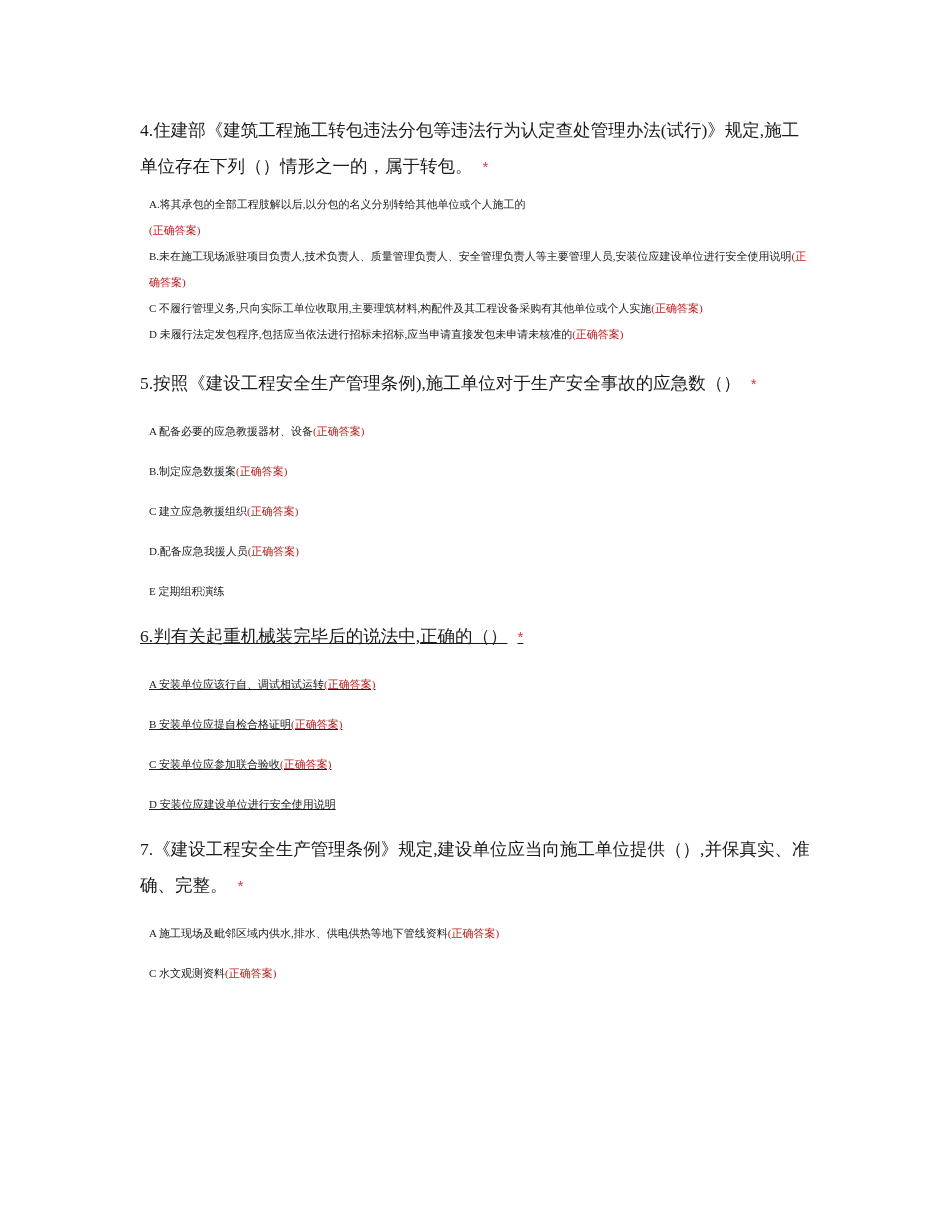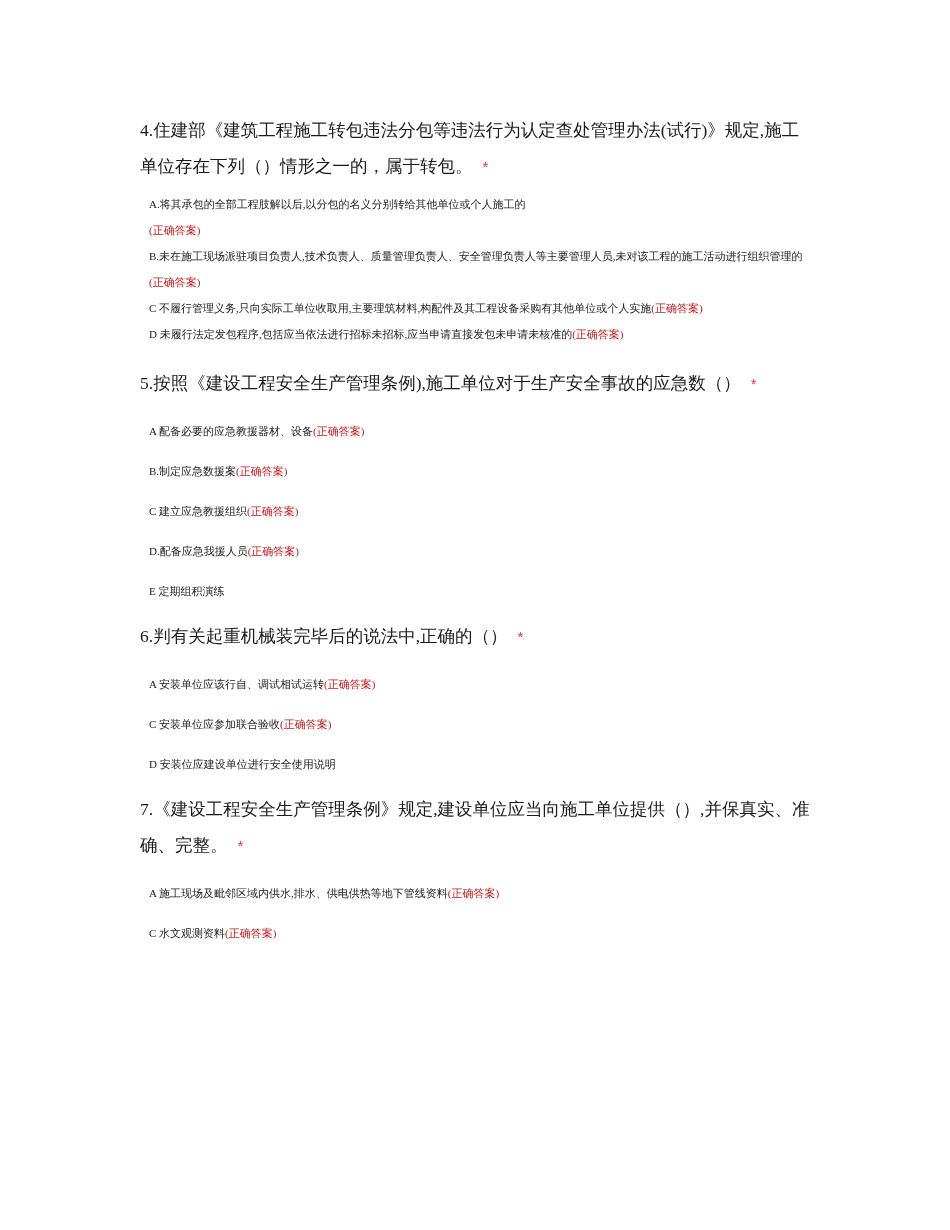--- a/index.html
+++ b/index.html
@@ -54,55 +54,56 @@
       line-height: 26px;
       margin-bottom: 14px;
     }
     .answer-tag {
       color: #b91c1c;
     }
     #q4 { margin-bottom: 0; }
     #q4 .options { margin-top: 6px; }
     #q5 { margin-top: 18px; }
     #q5 .options { margin-top: 16px; }
-    #q6 { margin-top: 12px; }
+    #q6 { margin-top: 12px; text-decoration: underline; }
     #q6 .options { margin-top: 16px; }
     #q7 { margin-top: 0; }
     #q7 .options { margin-top: 16px; }
   </style>
 </head>
 <body>
 
 <div class="page">
 
   <div class="question" id="q4">
     <p class="q-title"><span>4.</span><span>住建部《建筑工程施工转包违法分包等违法行为认定查处管理办法(试行)》规定,施工单位存在下列（）情形之一的，属于转包。</span><span class="required">*</span></p>
     <ul class="options dense">
       <li class="option"><span>A.将其承包的全部工程肢解以后,以分包的名义分别转给其他单位或个人施工的</span><br><span class="answer-tag">(正确答案)</span></li>
-      <li class="option"><span>B.未在施工现场派驻项目负责人,技术负责人、质量管理负责人、安全管理负责人等主要管理人员,未对该工程的施工活动进行组织管理的</span><span class="answer-tag">(正确答案)</span></li>
+      <li class="option"><span>B.未在施工现场派驻项目负责人,技术负责人、质量管理负责人、安全管理负责人等主要管理人员,安装位应建设单位进行安全使用说明</span><span class="answer-tag">(正确答案)</span></li>
       <li class="option"><span>C 不履行管理义务,只向实际工单位收取用,主要理筑材料,构配件及其工程设备采购有其他单位或个人实施</span><span class="answer-tag">(正确答案)</span></li>
       <li class="option"><span>D 未履行法定发包程序,包括应当依法进行招标未招标,应当申请直接发包未申请未核准的</span><span class="answer-tag">(正确答案)</span></li>
     </ul>
   </div>
 
   <div class="question" id="q5">
     <p class="q-title"><span>5.</span><span>按照《建设工程安全生产管理条例),施工单位对于生产安全事故的应急数（）</span><span class="required">*</span></p>
     <ul class="options spaced">
       <li class="option"><span>A 配备必要的应急教援器材、设备</span><span class="answer-tag">(正确答案)</span></li>
       <li class="option"><span>B.制定应急数援案</span><span class="answer-tag">(正确答案)</span></li>
       <li class="option"><span>C 建立应急教援组织</span><span class="answer-tag">(正确答案)</span></li>
       <li class="option"><span>D.配备应急我援人员</span><span class="answer-tag">(正确答案)</span></li>
       <li class="option"><span>E 定期组积演练</span><span class="answer-tag"></span></li>
     </ul>
   </div>
 
   <div class="question" id="q6">
     <p class="q-title"><span>6.</span><span>判有关起重机械装完毕后的说法中,正确的（）</span><span class="required">*</span></p>
     <ul class="options spaced">
       <li class="option"><span>A 安装单位应该行自、调试相试运转</span><span class="answer-tag">(正确答案)</span></li>
+      <li class="option"><span>B 安装单位应提自检合格证明</span><span class="answer-tag">(正确答案)</span></li>
       <li class="option"><span>C 安装单位应参加联合验收</span><span class="answer-tag">(正确答案)</span></li>
       <li class="option"><span>D 安装位应建设单位进行安全使用说明</span><span class="answer-tag"></span></li>
     </ul>
   </div>
 
   <div class="question" id="q7">
     <p class="q-title"><span>7.</span><span>《建设工程安全生产管理条例》规定,建设单位应当向施工单位提供（）,并保真实、准确、完整。</span><span class="required">*</span></p>
     <ul class="options spaced">
       <li class="option"><span>A 施工现场及毗邻区域内供水,排水、供电供热等地下管线资料</span><span class="answer-tag">(正确答案)</span></li>
       <li class="option"><span>C 水文观测资料</span><span class="answer-tag">(正确答案)</span></li>

